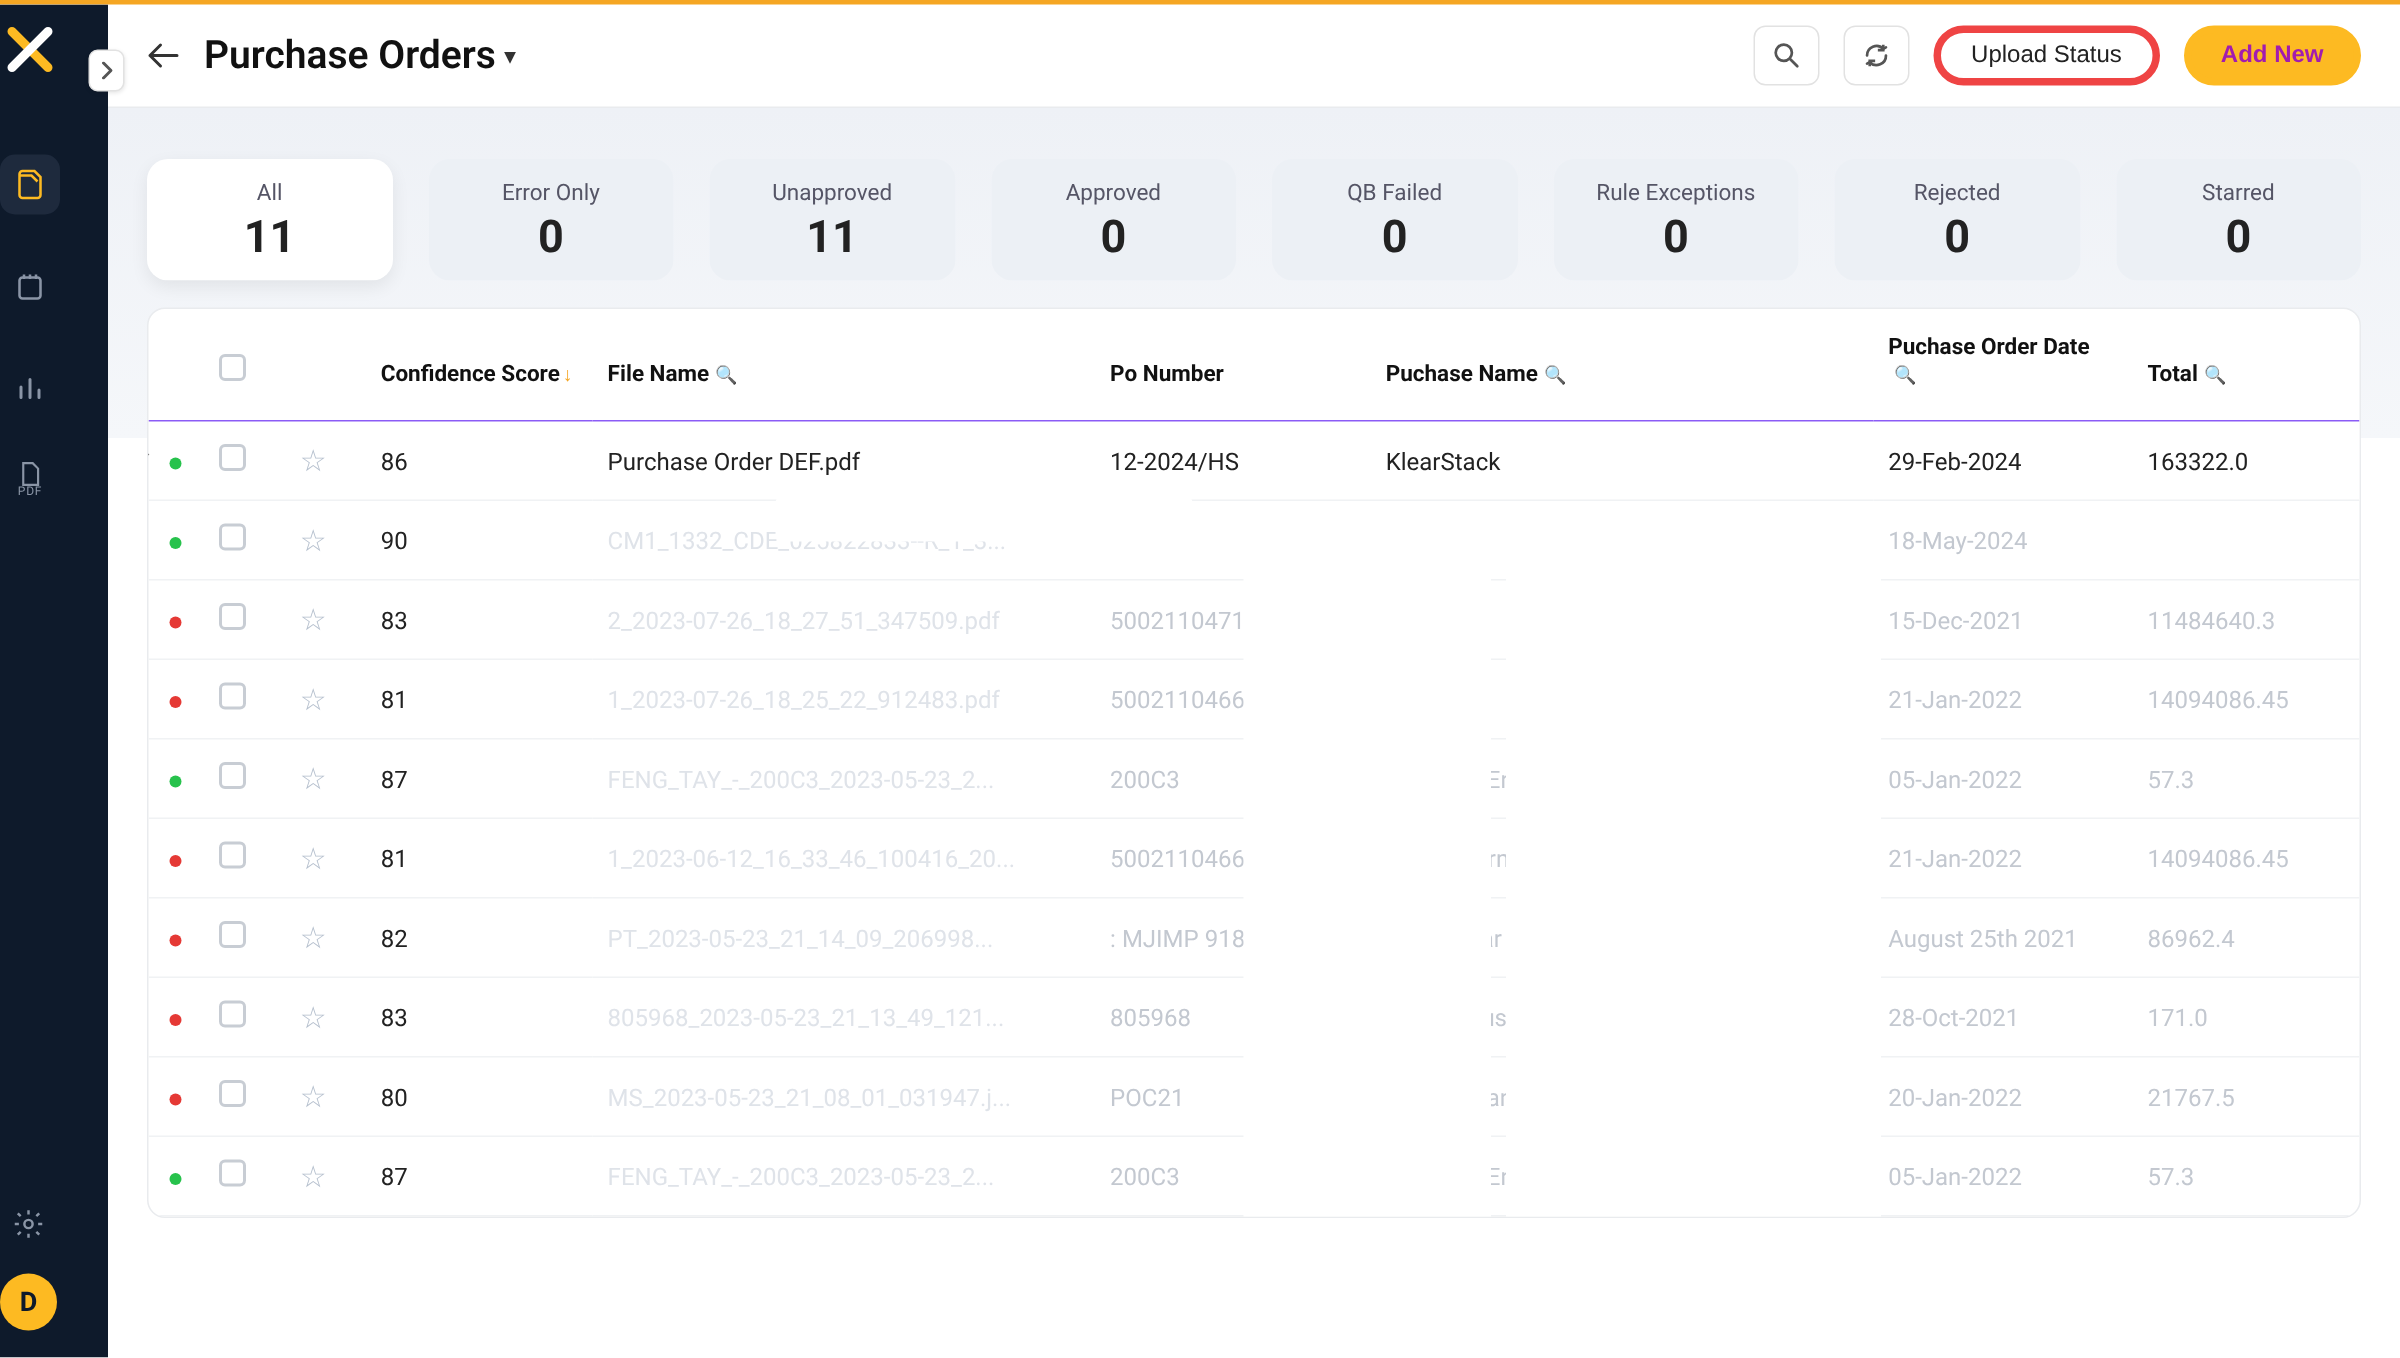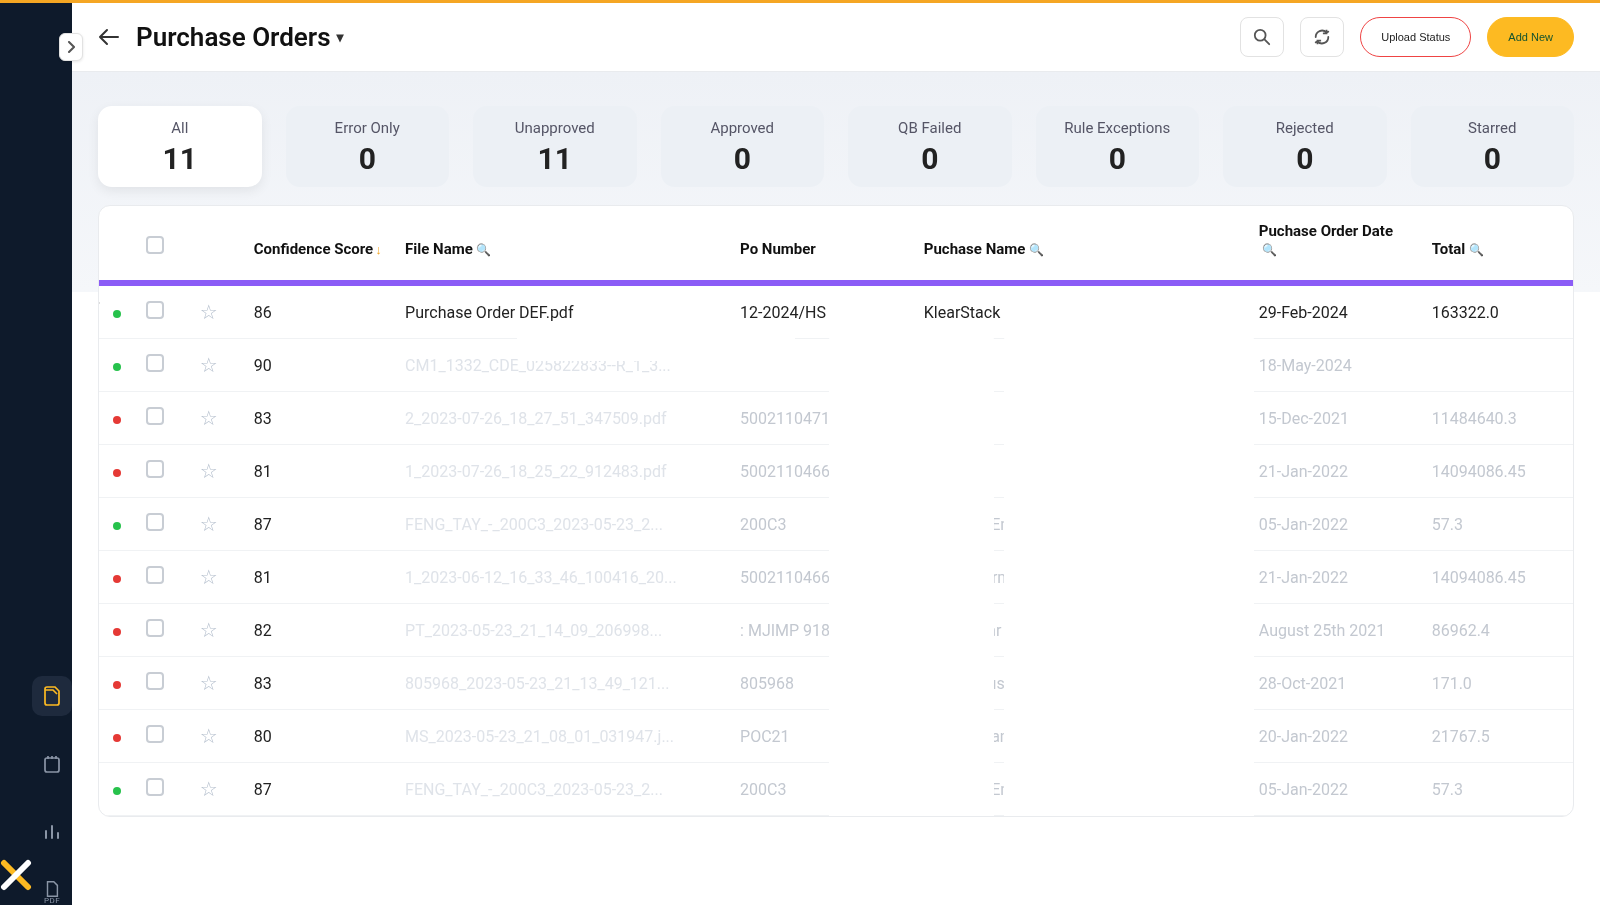--- a/index.html
+++ b/index.html
@@ -1,54 +1,54 @@
 <!DOCTYPE html>
 <html><head>
 <meta charset="utf-8">
 <style>
   * { box-sizing: border-box; margin: 0; padding: 0; }
   html, body { height: 100%; font-family: -apple-system, BlinkMacSystemFont, "Segoe UI", Roboto, sans-serif; background:#fff; }
   body { display:flex; flex-direction:column; width:1600px; height:905px; overflow:hidden; border-top:3px solid #F5A623; }
   .app { flex:1; display:flex; overflow:hidden; }
   
   
-  .sidebar { width:72px; background:#0E1A2B; display:flex; flex-direction:row; align-items:flex-end; padding-top:10px; position:relative; }
+  .sidebar { width:72px; background:#0E1A2B; display:flex; flex-direction:column; align-items:flex-start; padding-top:10px; position:relative; }
   .sidebar .logo { width:40px;height:40px; margin-bottom:10px; display:flex;align-items:center;justify-content:center; }
   .sidebar .expand-btn { position:absolute; top:30px; right:-11px; width:24px;height:28px; background:#fff; border:1px solid #e2e2e2; border-radius:6px; display:flex;align-items:center;justify-content:center; color:#555; cursor:pointer; font-size:14px; box-shadow:0 1px 3px rgba(0,0,0,.1);}
   .sidebar .nav { margin-top:40px; display:flex; flex-direction:column; gap:28px; align-items:center; }
   .sidebar .nav-item { width:40px;height:40px; border-radius:10px; display:flex; align-items:center; justify-content:center; color:#8a95a6; cursor:pointer; font-size:18px;}
   .sidebar .nav-item.active { background:#1e2a3d; color:#FDBA22; }
   .sidebar .bottom { margin-top:auto; display:flex; flex-direction:column; align-items:center; gap:22px; padding-bottom:18px;}
   .sidebar .avatar { width:38px;height:38px; border-radius:50%; background:#FDBA22; color:#0E1A2B; font-weight:700; font-size:18px; display:flex;align-items:center;justify-content:center; }
   .sidebar .gear { color:#8a95a6; font-size:20px; cursor:pointer;}
   .pdf-label { font-size:8px; color:#8a95a6; margin-top:-3px; letter-spacing:.5px; }
   
   
   .main { flex:1; display:flex; flex-direction:column; overflow:hidden;justify-content:space-between; }
   .topbar { display:flex; align-items:center; padding:14px 26px; gap:16px; border-bottom:1px solid #e9ebee; }
   .back-arrow { font-size:20px; color:#444; cursor:pointer; }
   .page-title { font-size:26px; font-weight:600; color:#111; display:flex; align-items:center; gap:6px; }
   .page-title .caret { font-size:14px; color:#333; }
   .topbar .spacer { flex:1; }
   .icon-btn { width:44px;height:40px; border:1px solid #e2e2e2; border-radius:8px; background:#fff; display:flex;align-items:center;justify-content:center; color:#555; cursor:pointer; font-size:18px;}
-  .btn { height:40px; padding:0 20px; border:1px solid #ef4444; border-radius:20px; background:#fff; font-size:11px; color:#222; cursor:pointer; display:flex;align-items:center; font-weight:500;}
-  .btn.primary { background:#FDBA22; border-color:#FDBA22; color:#14532d; font-weight:400;}
+  .btn { height:40px; padding:0 20px; border:5px solid #ef4444; border-radius:20px; background:#fff; font-size:16px; color:#222; cursor:pointer; display:flex;align-items:center; font-weight:500;}
+  .btn.primary { background:#FDBA22; border-color:#FDBA22; color:#a21caf; font-weight:700;}
   
   
   .content { flex:1; padding:34px 26px 8px; background:linear-gradient(180deg,#eef1f6 0,#f5f7fa 220px,#fff 0); position:relative; overflow:hidden;}
   .stats { display:flex; gap:24px; }
   .stat { flex:1; background:#ecf0f5; border-radius:14px; padding:12px 10px 10px; text-align:center; cursor:pointer; border:1px solid transparent;}
   .stat.active { background:#fff; box-shadow:0 4px 12px rgba(0,0,0,.07); }
   .stat-label { font-size:15px; color:#556; margin-bottom:4px;}
   .stat-value { font-size:30px; font-weight:700; color:#222;}
   
   
   .table-wrap { margin-top:18px; background:#fff; border:1px solid #e9ebee; border-radius:12px; overflow:hidden; position:relative; }
   table { width:100%; border-collapse:collapse; table-layout:fixed; }
-  thead th { text-align:left; font-size:15px; font-weight:700; color:#111; padding:16px 10px 22px; border-bottom:6px solid #8b5cf6; vertical-align:bottom; }
+  thead th { text-align:left; font-size:15px; font-weight:700; color:#111; padding:16px 10px 22px; border-bottom:1px solid #8b5cf6; vertical-align:bottom; }
   thead th .search-tiny { font-size:12px; color:#bbb; margin-left:4px;}
   tbody td { padding:14px 10px; font-size:16px; color:#222; border-bottom:1px solid #f0f2f4; vertical-align:middle; white-space:nowrap; overflow:hidden; text-overflow:ellipsis;}
   tbody tr.mask td.cell-text { color:#c3c8d0; }
   tbody tr.mask td.cell-fname { color:#dfe3e9; }
   .dot { width:8px;height:8px;border-radius:50%; display:inline-block;}
   .dot.green{background:#27c24c;} .dot.red{background:#e53935;}
   .chk { width:18px;height:18px; border:2px solid #c8cdd4; border-radius:4px; display:inline-block; cursor:pointer; background:#fff;}
   .star { color:#b6c0ce; font-size:20px; cursor:pointer;}
   .arrow-mark { position:absolute; left:-22px; top:90px; font-size:20px; color:#000; }
   .sort-ind { color:#F5A623; font-size:13px; margin-left:2px;}

